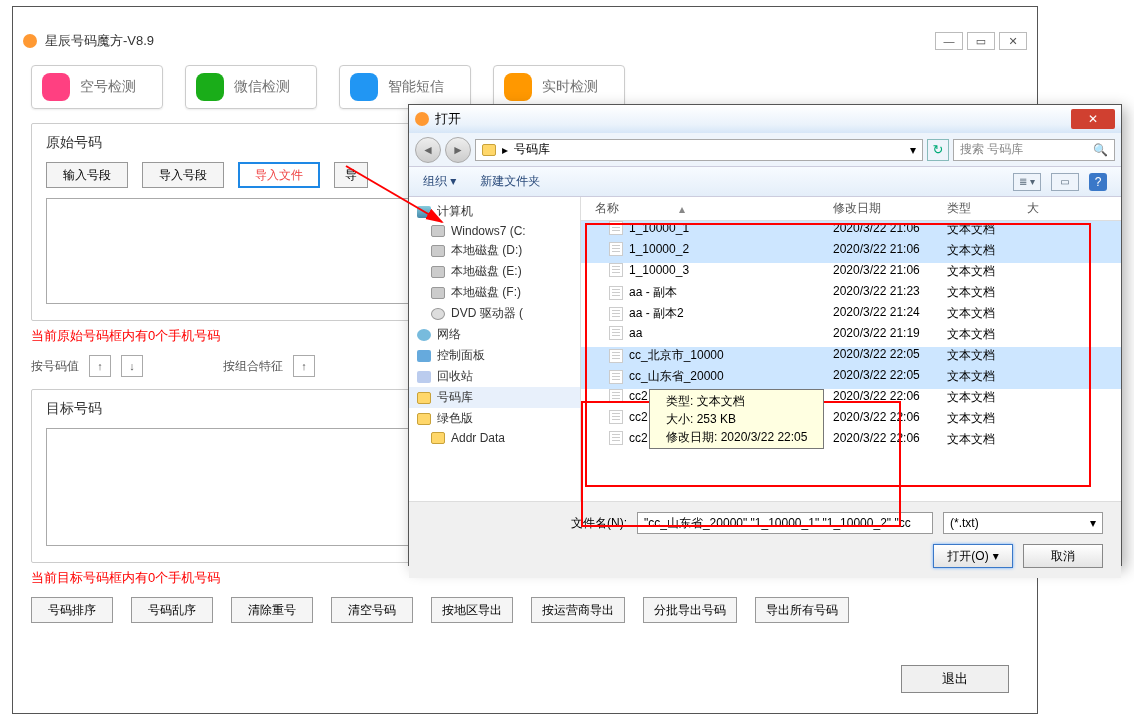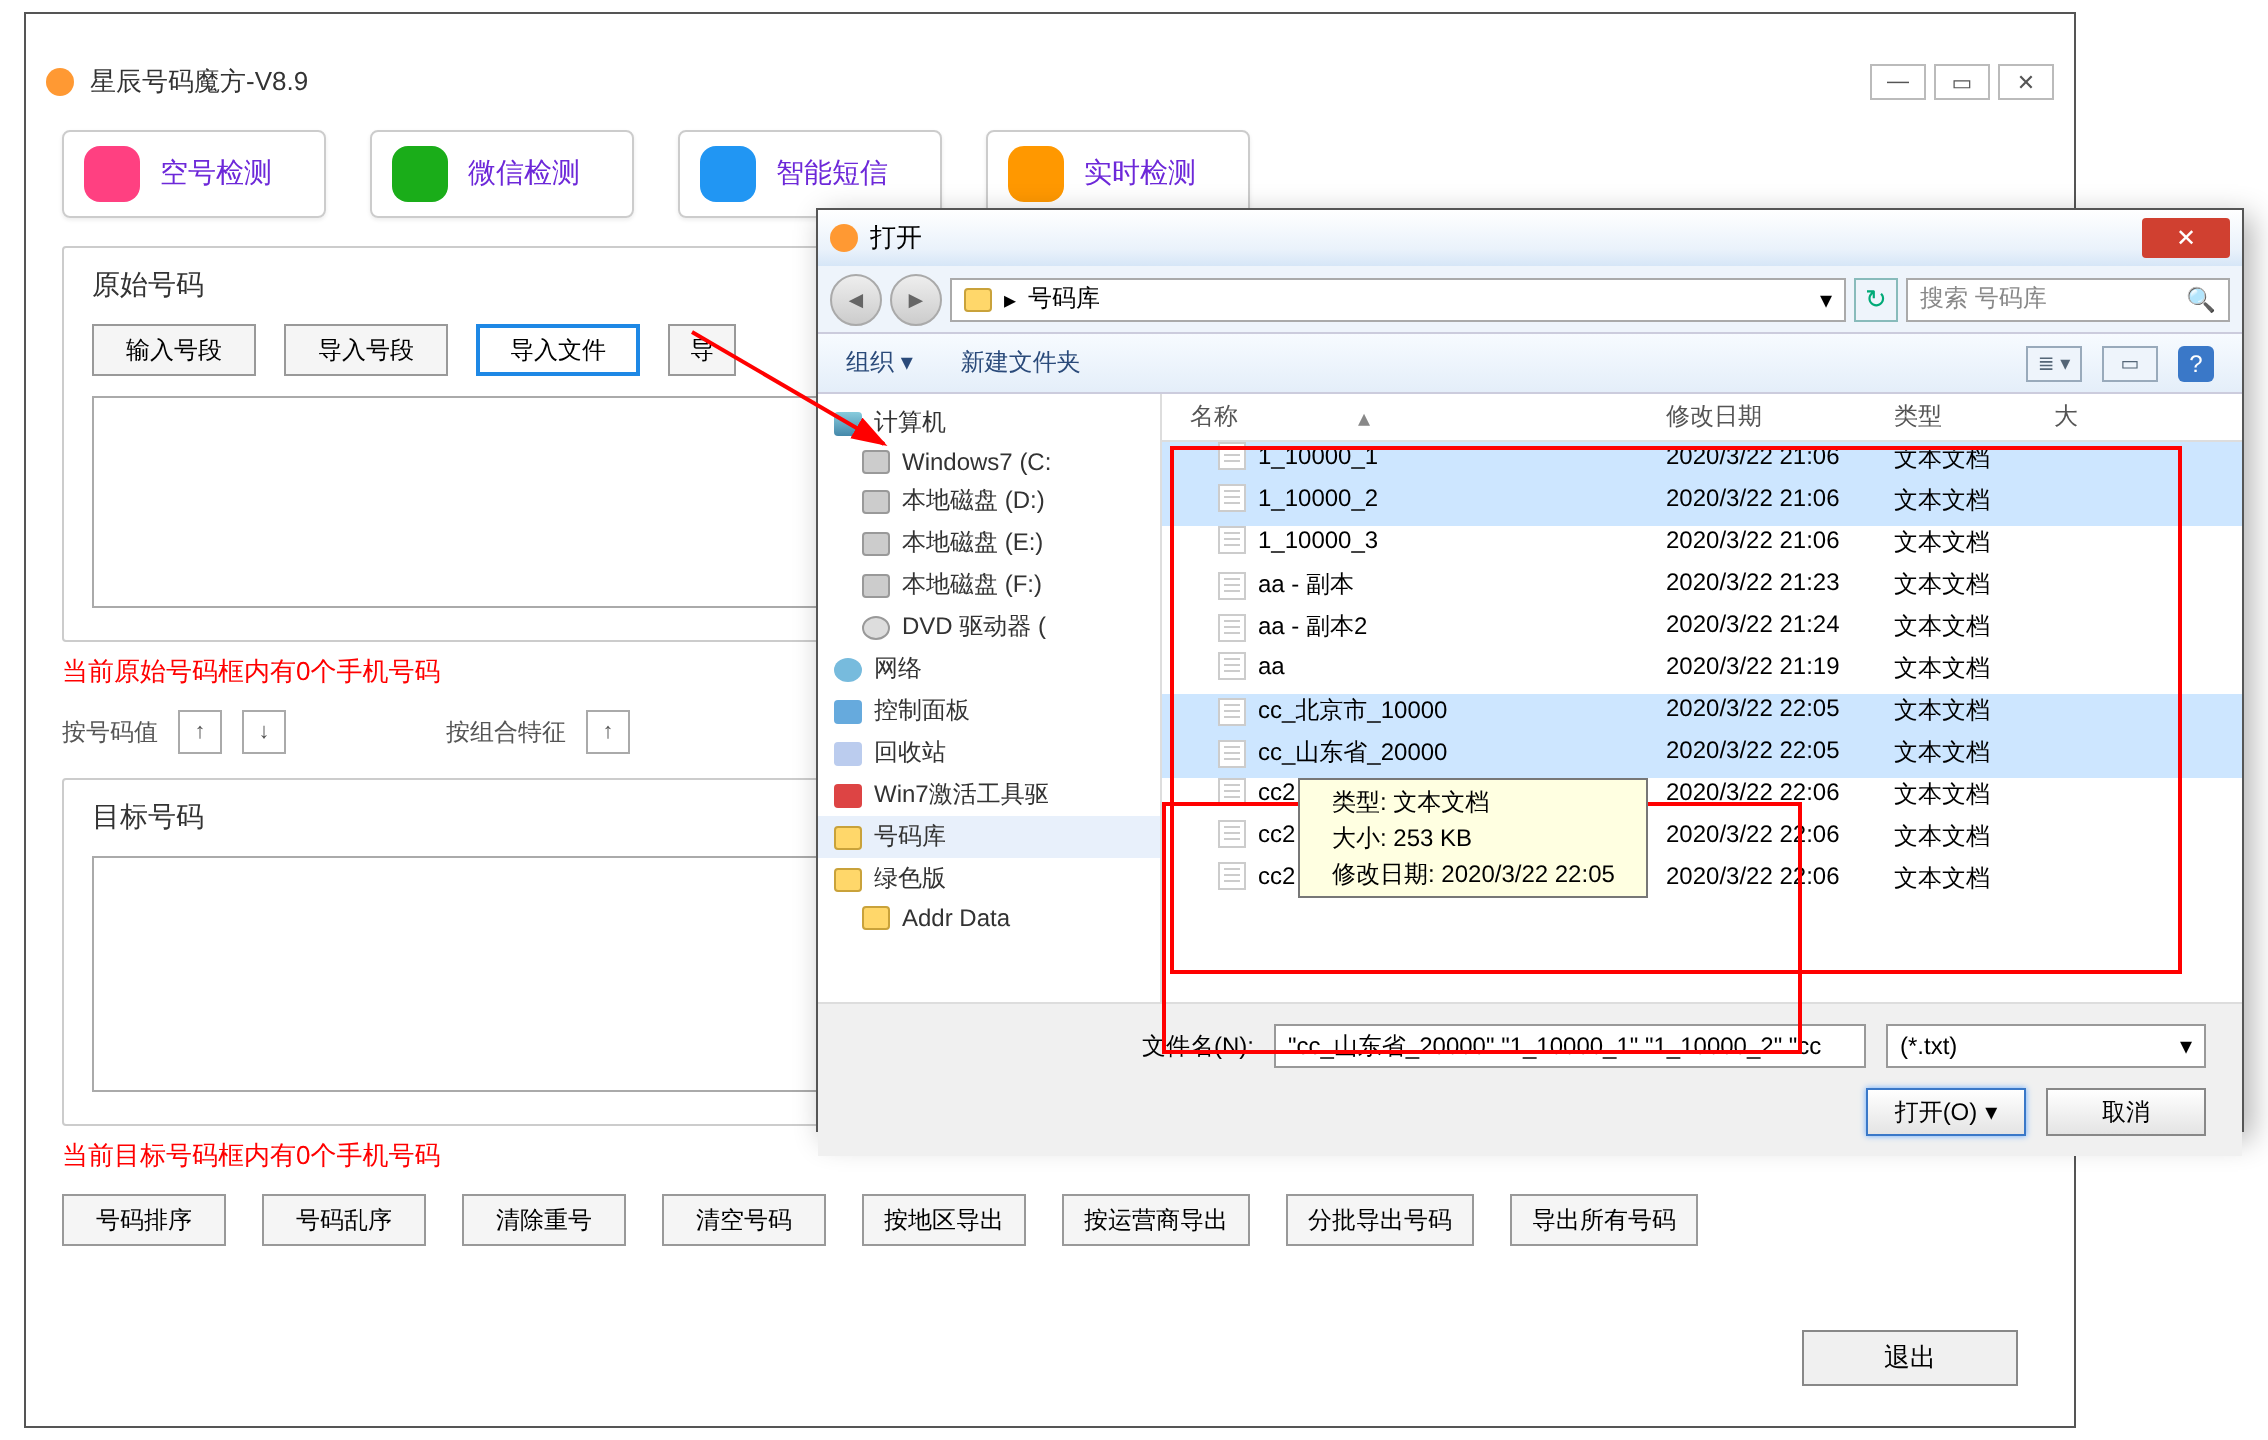--- a/index.html
+++ b/index.html
@@ -8,33 +8,33 @@
 
 .app-window { position: absolute; left: 12px; top: 6px; width: 1026px; height: 708px; border: 1px solid #555; background: #fff; }
 .app-titlebar { height: 28px; display: flex; align-items: center; padding: 0 10px; font-size: 13px; color: #333; margin-top: 20px; }
 .app-titlebar .icon-app { width: 14px; height: 14px; background: #ff9933; border-radius: 50%; margin-right: 8px; }
 .app-titlebar .spacer { flex: 1; }
 .win-btn { width: 28px; height: 18px; border: 1px solid #bbb; margin-left: 4px; font-size: 11px; display: flex; align-items: center; justify-content: center; color: #555; cursor: default; }
 .app-body { padding: 10px 18px; }
 
 
 .top-row { display: flex; gap: 22px; margin-bottom: 14px; }
-.big-btn { width: 132px; height: 44px; border: 1px solid #ccc; border-radius: 4px; display: flex; align-items: center; padding: 0 10px; gap: 10px; font-size: 14px; color: #6d28d9; box-shadow: 0 1px 2px rgba(0,0,0,0.08); }
+.big-btn { width: 132px; height: 44px; border: 1px solid #ccc; border-radius: 4px; display: flex; align-items: center; padding: 0 10px; gap: 10px; font-size: 14px; color: #737373; box-shadow: 0 1px 2px rgba(0,0,0,0.08); }
 .big-icon { width: 28px; height: 28px; border-radius: 8px; }
 .big-icon.pink { background: #ff4081; }
 .big-icon.green { background: #1aad19; }
 .big-icon.orange { background: #ff9800; }
 .big-icon.blue { background: #2196f3; }
 
 
 .section { border: 1px solid #ccc; border-radius: 2px; padding: 10px 14px 16px 14px; margin-bottom: 6px; }
 .sec-title { font-size: 14px; color: #333; margin-bottom: 10px; }
 .btn-row { display: flex; gap: 14px; margin-bottom: 10px; }
 .sbtn { min-width: 82px; height: 26px; border: 1px solid #999; background: #f5f5f5; font-size: 12px; display: flex; align-items: center; justify-content: center; padding: 0 10px; }
-.sbtn.hl { border: 2px solid #1e88e5; color: #000000; background: #fff; }
+.sbtn.hl { border: 2px solid #1e88e5; color: #ef4444; background: #fff; }
 .txtarea { width: 100%; height: 106px; border: 1px solid #aaa; background: #fff; }
 .status-red { color: #ff0000; font-size: 13px; margin: 6px 0 10px 0; }
 
 
 .mid-row { display: flex; align-items: center; gap: 10px; font-size: 12px; color: #555; margin: 8px 0 12px 0; }
 .arrow-btn { width: 22px; height: 22px; border: 1px solid #aaa; display: flex; align-items: center; justify-content: center; font-size: 11px; }
 
 
 .exit-btn { position: absolute; right: 28px; bottom: 20px; width: 108px; height: 28px; border: 1px solid #888; background: #f0f0f0; font-size: 13px; display: flex; align-items: center; justify-content: center; }
 
@@ -241,24 +241,20 @@
           <span>网络</span>
         </div>
         <div class="tree-item lvl0">
           <span class="ti-icon ti-ctrl"></span>
           <span>控制面板</span>
         </div>
         <div class="tree-item lvl0">
           <span class="ti-icon ti-bin"></span>
           <span>回收站</span>
         </div>
-        <div class="tree-item lvl0">
-          <span class="ti-icon ti-app"></span>
-          <span>Win7激活工具驱</span>
-        </div>
         <div class="tree-item lvl0 sel">
           <span class="ti-icon ti-fold"></span>
           <span>号码库</span>
         </div>
         <div class="tree-item lvl0">
           <span class="ti-icon ti-fold"></span>
           <span>绿色版</span>
         </div>
         <div class="tree-item">
           <span class="ti-icon ti-fold"></span>

